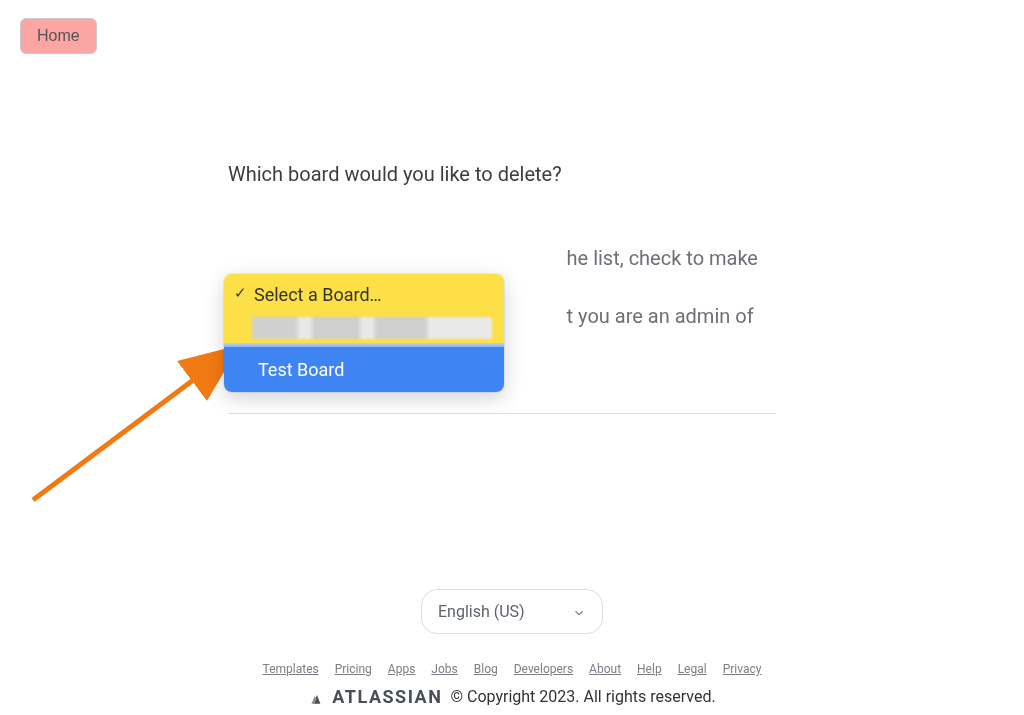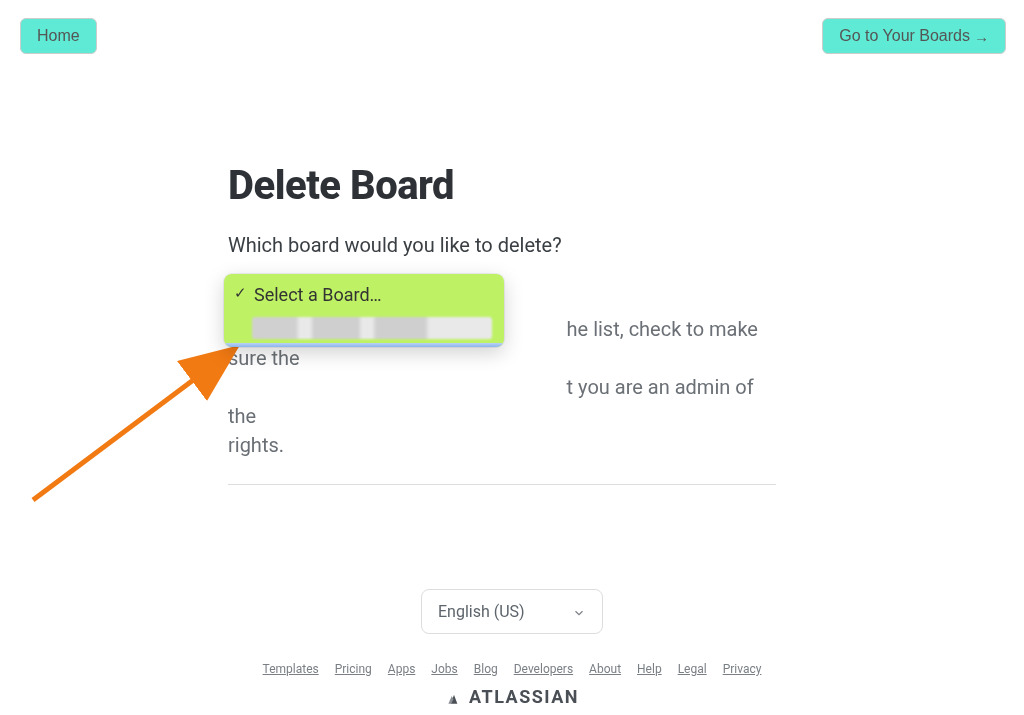--- a/index.html
+++ b/index.html
@@ -15,21 +15,21 @@
   .topbar {
     position: absolute;
     top: 18px; left: 0; right: 0;
     height: 40px;
   }
   .btn {
     display: inline-flex;
     align-items: center;
     border: 1px solid #ccc;
     border-radius: 6px;
-    background: #5eead4;
+    background: #fca5a5;
     color: #555;
     font-size: 16px;
     padding: 8px 16px;
     cursor: pointer;
   }
   .home-btn { position: absolute; left: 20px; top: 0; }
   .boards-btn { position: absolute; right: 18px; top: 0; }
   .arrow-right { margin-left: 4px; font-size: 15px; }
   .content {
     position: absolute;
@@ -61,21 +61,21 @@
     margin-top: 24px;
   }
   
   .dropdown {
     position: absolute;
     left: 224px;
     top: 274px;
     width: 280px;
     border-radius: 8px;
     box-shadow: 0 6px 20px rgba(0,0,0,0.18), 0 0 0 1px rgba(0,0,0,0.06);
-    background: #bef264;
+    background: #fde047;
     overflow: hidden;
     z-index: 30;
   }
   .dd-item {
     padding: 10px 14px 10px 30px;
     font-size: 18px;
     position: relative;
     cursor: pointer;
   }
   .dd-checked::before {
@@ -112,21 +112,21 @@
     left: 0; right: 0;
     text-align: center;
     padding-bottom: 8px;
   }
   .lang-select {
     display: inline-flex;
     align-items: center;
     justify-content: space-between;
     width: 182px;
     border: 1px solid #ddd;
-    border-radius: 8px;
+    border-radius: 16px;
     padding: 12px 16px;
     font-size: 16px;
     color: #5d646b;
     margin-bottom: 28px;
     cursor: pointer;
   }
   .chevron-down {
     width: 14px; height: 14px;
     display: inline-block;
   }
@@ -174,43 +174,41 @@
   }
   .arrow-annot svg { width: 100%; height: 100%; overflow: visible; }
 </style>
 </head>
 <body>
 
 <div class="topbar">
   <button class="btn home-btn">
     <span>Home</span>
   </button>
-  <button class="btn boards-btn">
-    <span>Go to Your Boards</span>
-    <span class="arrow-right">→</span>
-  </button>
 </div>
 
 <div class="content">
-  <h1 class="page-title">Delete Board</h1>
   <p class="prompt">Which board would you like to delete?</p>
   <div class="help-text">
     <span style="visibility:hidden;">XXXXXXXXXXXXXXXXXXXXXXXXXXX</span><span>he list, check to make sure the</span><br>
     <span style="visibility:hidden;">XXXXXXXXXXXXXXXXXXXXXXXXXXX</span><span>t you are an admin of the</span><br>
     <span>rights.</span>
   </div>
   <hr class="divider">
 </div>
 
 <div class="dropdown">
   <div class="dd-item dd-checked">
     <span>Select a Board…</span>
   </div>
   <div class="dd-blurred"></div>
   <div class="dd-sep"></div>
+  <div class="dd-highlight">
+    <span>Test Board</span>
+  </div>
 </div>
 
 <div class="arrow-annot">
   <svg viewBox="0 0 220 170">
     <defs>
       <marker id="ahead" markerWidth="12" markerHeight="12" refX="9" refY="5" orient="auto">
         <polygon points="0,0 12,5 0,10" fill="#f27a13"></polygon>
       </marker>
     </defs>
     <line x1="5" y1="160" x2="200" y2="14" stroke="#f27a13" stroke-width="5" marker-end="url(#ahead)"></line>
@@ -230,14 +228,15 @@
   <div class="copyright-row">
     <span class="atlassian-logo">
       <span class="atlassian-mark">
         <svg viewBox="0 0 32 32">
             <path d="M10 28 L16 12 L22 28 Z" fill="#4a4f55"></path>
             <path d="M6 28 L12 14 L15 20 L11 28 Z" fill="#8a8f95"></path>
           </svg>
       </span>
       <span>ATLASSIAN</span>
     </span>
+    <span>© Copyright 2023. All rights reserved.</span>
   </div>
 </div>
 
 </body></html>

